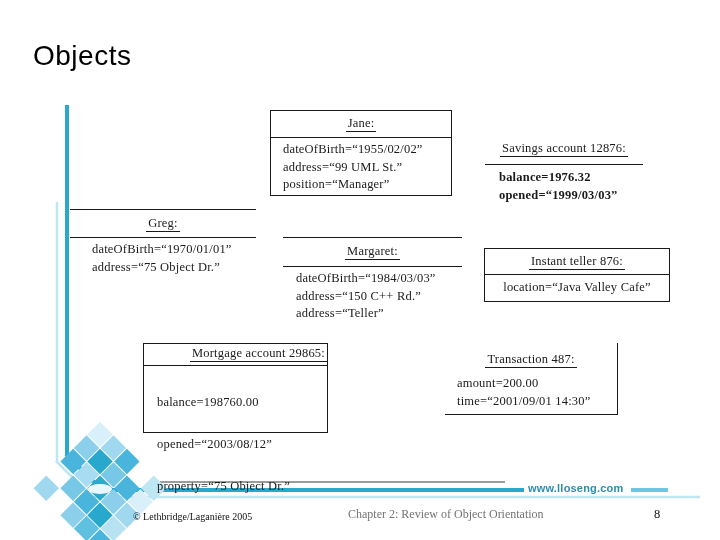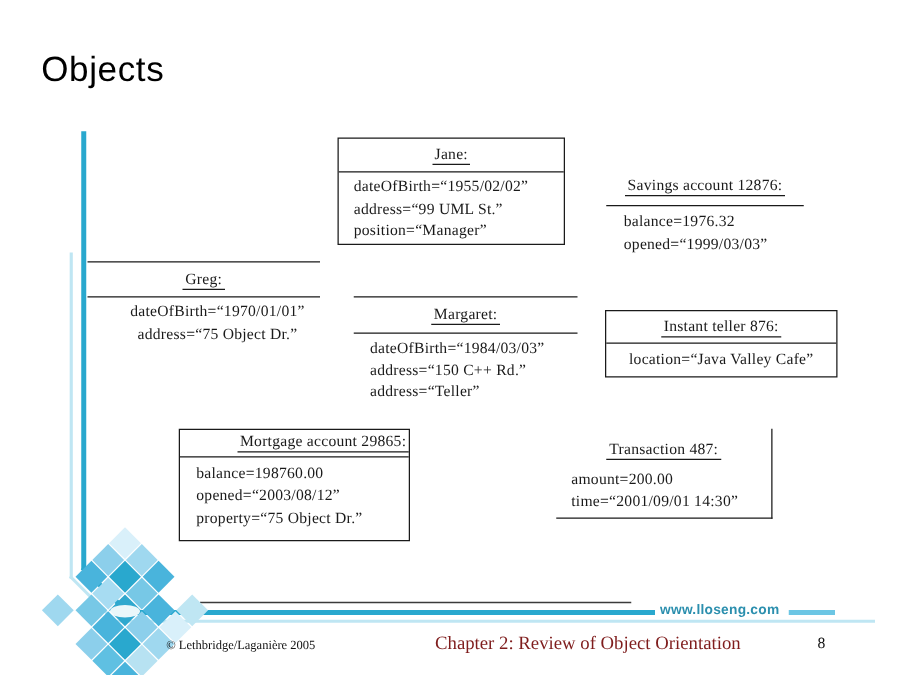--- a/index.html
+++ b/index.html
@@ -28,55 +28,55 @@
   .obox .t .u{border-bottom:1.5px solid var(--ink);padding:0 2px 1px 2px;}
   .obox .sep{height:0;border-top:1.5px solid var(--ink);}
   .obox .attr{line-height:17.5px;white-space:nowrap;}
   
   .b-jane{left:270px;top:110px;width:182px;height:86px;border:1.5px solid var(--ink);}
   .b-jane .t{height:27px;padding-top:5px;border-bottom:1.5px solid var(--ink);box-sizing:border-box;}
   .b-jane .attrs{padding:3px 0 0 12px;}
   
   .b-savings{left:485px;top:137px;width:158px;}
   .b-savings .t{height:27px;padding-top:4px;box-sizing:border-box;}
-  .b-savings .attrs{padding:4px 0 0 14px;}
+  .b-savings .attrs{padding:4px 0 0 14px;font-weight:bold;}
   
   .b-greg{left:70px;top:209px;width:186px;border-top:1.5px solid var(--ink);}
   .b-greg .t{height:27px;padding-top:6px;box-sizing:border-box;}
-  .b-greg .attrs{padding:3px 0 0 22px;text-align:center;}
+  .b-greg .attrs{padding:3px 0 0 22px;}
   
   .b-margaret{left:283px;top:237px;width:179px;border-top:1.5px solid var(--ink);}
   .b-margaret .t{height:28px;padding-top:6px;box-sizing:border-box;}
   .b-margaret .attrs{padding:3px 0 0 13px;}
   
   .b-teller{left:484px;top:248px;width:186px;height:54px;border:1.5px solid var(--ink);}
   .b-teller .t{height:26px;padding-top:5px;border-bottom:1.5px solid var(--ink);box-sizing:border-box;}
   .b-teller .attrs{padding-top:4px;text-align:center;}
   
   .b-mortgage{left:143px;top:343px;width:185px;height:90px;border:1.5px solid var(--ink);}
   .b-mortgage .t{height:22px;padding:2px 0 0 4px;text-align:right;border-bottom:1.5px solid var(--ink);box-sizing:border-box;}
   .b-mortgage .attrs{padding:3px 0 0 13px;}
-  .b-mortgage .attr{line-height:18px;}
+  .b-mortgage .attr{line-height:18px;margin-top:24px;}
   
   .b-transaction{left:445px;top:343px;width:173px;height:72px;border-right:1.5px solid var(--ink);border-bottom:1.5px solid var(--ink);}
   .b-transaction .t{height:26px;padding-top:9px;box-sizing:content-box;height:17px;}
   .b-transaction .attrs{padding:6px 0 0 12px;}
   
   .website{
     position:absolute;left:528px;top:482px;z-index:2;
     font-family:"Liberation Sans",sans-serif;font-weight:700;font-size:11px;
     color:var(--teal-text);letter-spacing:0.2px;white-space:nowrap;
   }
   .copyright{
     position:absolute;left:133px;top:511px;z-index:2;
     font-size:10px;color:#111;white-space:nowrap;
   }
   .chapter{
     position:absolute;left:348px;top:507px;z-index:2;
-    font-size:15px;color:#7f1d1d;white-space:nowrap;
+    font-size:12px;color:#737373;white-space:nowrap;
   }
   .pagenum{
     position:absolute;left:654px;top:507px;z-index:2;
     font-size:12.5px;color:#111;
   }
 </style>
 </head>
 <body>
 
 <div class="slide">

